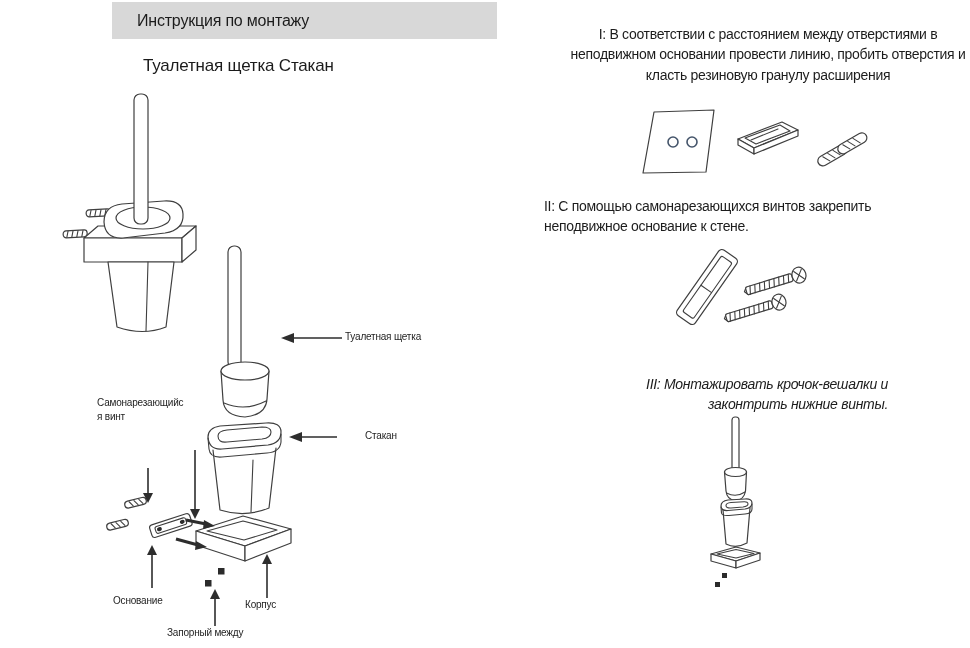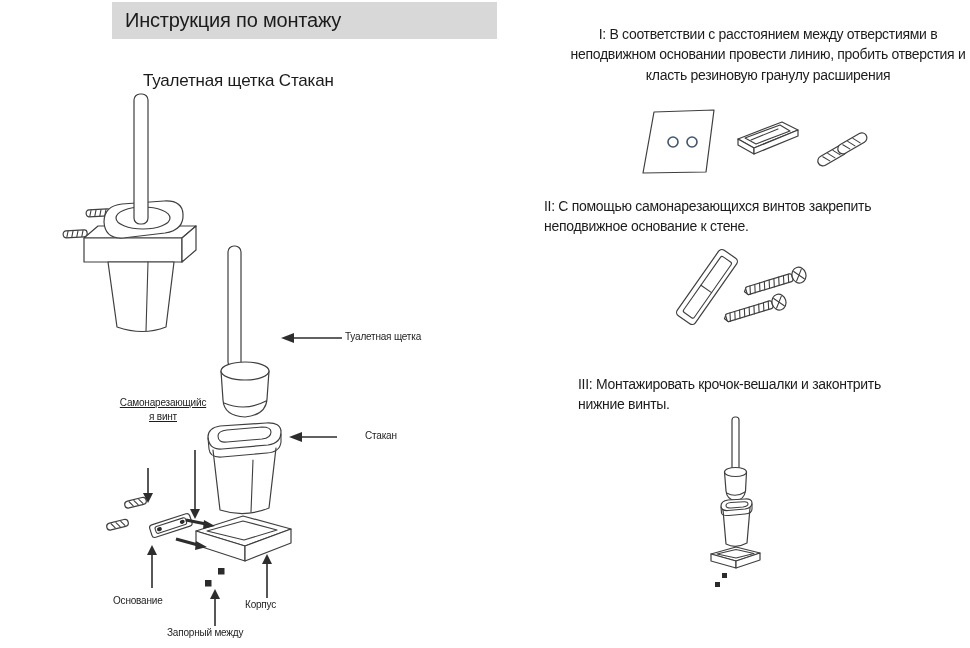--- a/index.html
+++ b/index.html
@@ -1,26 +1,26 @@
 <!DOCTYPE html>
 <html><head>
 <meta charset="utf-8">
 <style>
   html,body{margin:0;padding:0;background:#fff;}
   .page{position:relative;width:970px;height:648px;background:#fff;overflow:hidden;
         font-family:"Liberation Sans",sans-serif;color:#1c1c1c;letter-spacing:-0.2px;}
   .titlebar{position:absolute;left:112px;top:2px;width:385px;height:37px;background:#d8d8d8;}
-  .title{padding-left:13px;line-height:37px;font-size:20px;color:#1b1b1b;white-space:nowrap;}
-  .subtitle{position:absolute;left:143px;top:56px;font-size:17px;color:#1b1b1b;white-space:nowrap;margin-top:15px;}
+  .title{padding-left:25px;line-height:37px;font-size:16px;color:#1b1b1b;white-space:nowrap;}
+  .subtitle{position:absolute;left:143px;top:56px;font-size:17px;color:#1b1b1b;white-space:nowrap;}
   .lbl{position:absolute;font-size:10px;line-height:1.35;color:#1d1d1d;white-space:pre-line;}
-  .lbl.center{text-align:center;text-decoration:underline;}
+  .lbl.center{}
   .step{position:absolute;font-size:14px;line-height:1.45;color:#1c1c1c;letter-spacing:-0.3px;}
   .step1{left:568px;top:24px;width:400px;text-align:center;}
   .step2{left:544px;top:196px;width:332px;text-align:left;}
-  .step3{left:578px;top:374px;width:310px;text-align:left;}
+  .step3{left:578px;top:374px;width:310px;text-align:right;font-style:italic;}
   
   .sf{fill:#ffffff;stroke:#3f3f3f;stroke-width:1.2;stroke-linejoin:round;stroke-linecap:round;}
   .s{fill:none;stroke:#3f3f3f;stroke-width:1.1;stroke-linejoin:round;stroke-linecap:round;}
   .al{stroke:#2d2d2d;stroke-width:1.6;fill:none;}
   .thick{stroke:#2d2d2d;stroke-width:3.2;fill:none;}
   .ah{fill:#2d2d2d;stroke:none;}
   .blk{fill:#2b2b2b;stroke:none;}
   .blue{stroke:#44546a;stroke-width:1.6;fill:#fdfdfd;}
   svg{position:absolute;}
 </style>

